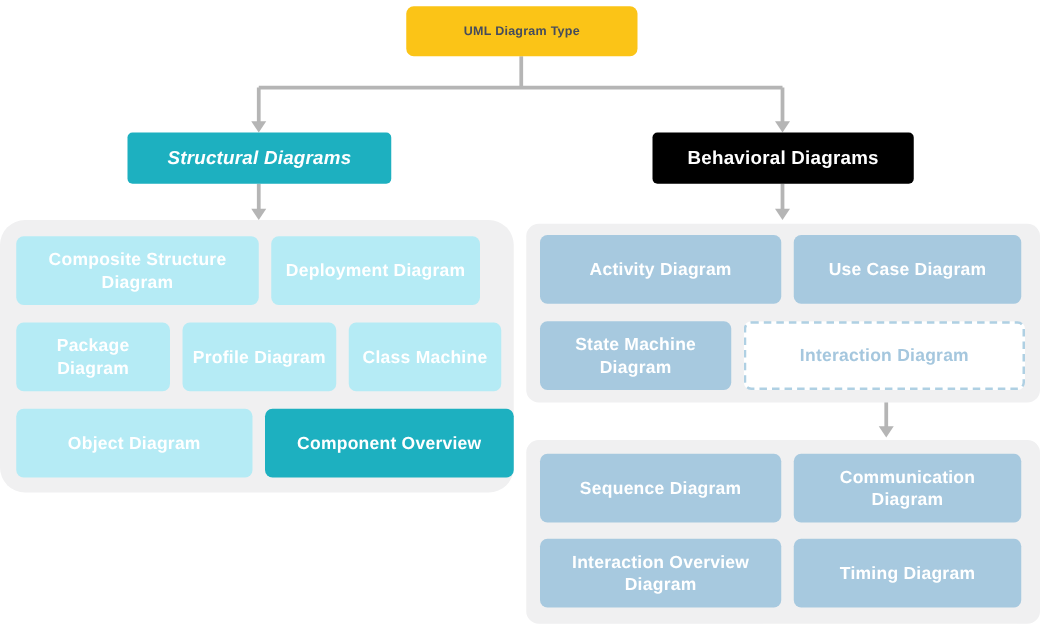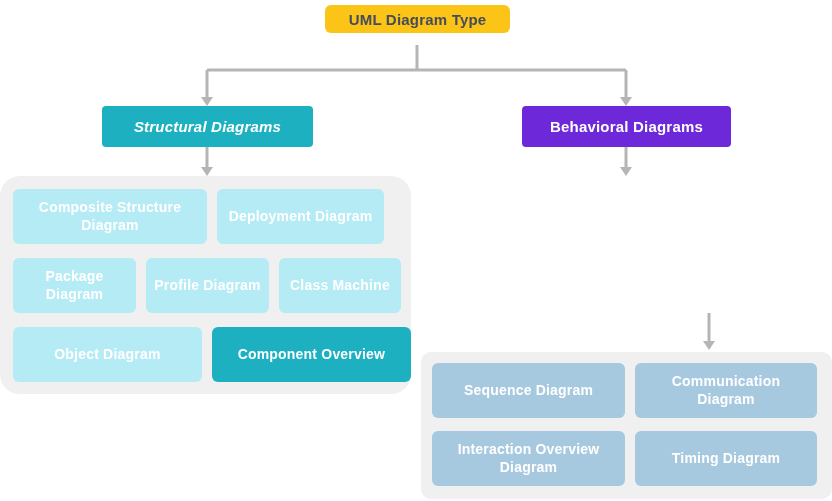--- a/index.html
+++ b/index.html
@@ -21,34 +21,34 @@
     display: flex;
     align-items: center;
     justify-content: center;
     text-align: center;
     font-weight: bold;
     box-sizing: border-box;
     letter-spacing: 0.2px;
   }
   .root {
     left: 325px; top: 5px;
-    width: 185px; height: 28px;
+    width: 185px; height: 40px;
     background: #FBC417;
     color: #454C5C;
     border-radius: 6px;
-    font-size: 15px;
+    font-size: 10px;
   }
   .branch-header {
     width: 211px; height: 41px;
     color: #ffffff;
     border-radius: 4px;
     font-size: 15px;
   }
   .structural-header { left: 102px; top: 106px; background: #1DB0C0; font-style: italic; }
-  .behavioral-header { left: 522px; top: 106px; width: 209px; background: #6d28d9; }
+  .behavioral-header { left: 522px; top: 106px; width: 209px; background: #000000; }
   .panel {
     position: absolute;
     background: #F0F0F1;
     border-radius: 10px;
     box-sizing: border-box;
   }
   #panel-structural { left: 0px;   top: 176px; width: 411px; height: 218px; padding: 13px 0 0 13px; border-radius: 20px; }
   #panel-behavioral { left: 421px; top: 179px; width: 411px; height: 143px; padding: 9px 0 0 11px; }
   #panel-interaction{ left: 421px; top: 352px; width: 411px; height: 147px; padding: 11px 0 0 11px; }
   .row { display: flex; gap: 10px; }
@@ -112,20 +112,30 @@
       <div class="item cyan w123">Package Diagram</div>
       <div class="item cyan w123">Profile Diagram</div>
       <div class="item cyan w122">Class Machine</div>
     </div>
     <div class="row">
       <div class="item cyan w167">Object Diagram</div>
       <div class="item teal w211">Component Overview</div>
     </div>
   </div>
 
+  <div class="panel" id="panel-behavioral">
+    <div class="row">
+      <div class="item blue w193">Activity Diagram</div>
+      <div class="item blue w182">Use Case Diagram</div>
+    </div>
+    <div class="row">
+      <div class="item blue w153">State Machine Diagram</div>
+      <div class="item dashed w225">Interaction Diagram</div>
+    </div>
+  </div>
 
   <div class="panel" id="panel-interaction">
     <div class="row">
       <div class="item blue w193">Sequence Diagram</div>
       <div class="item blue w182">Communication Diagram</div>
     </div>
     <div class="row">
       <div class="item blue w193">Interaction Overview Diagram</div>
       <div class="item blue w182">Timing Diagram</div>
     </div>

